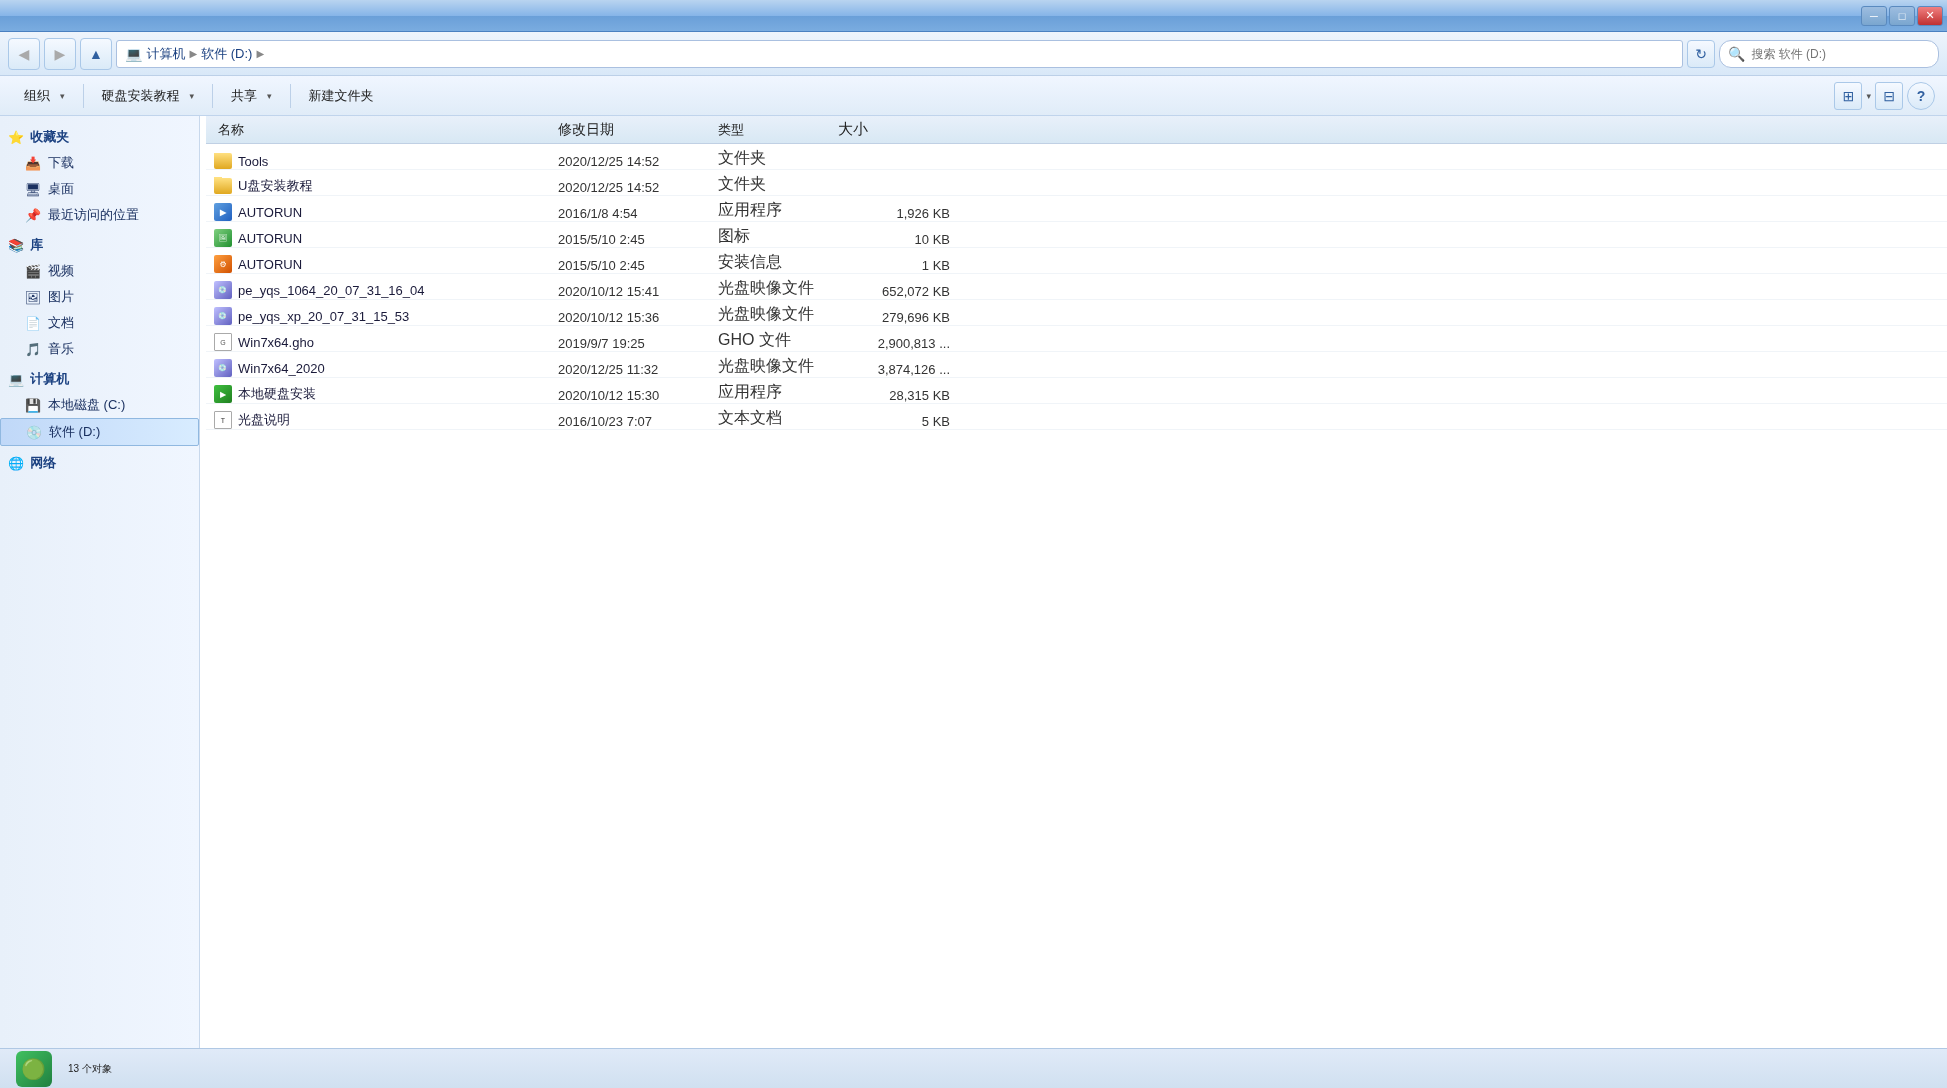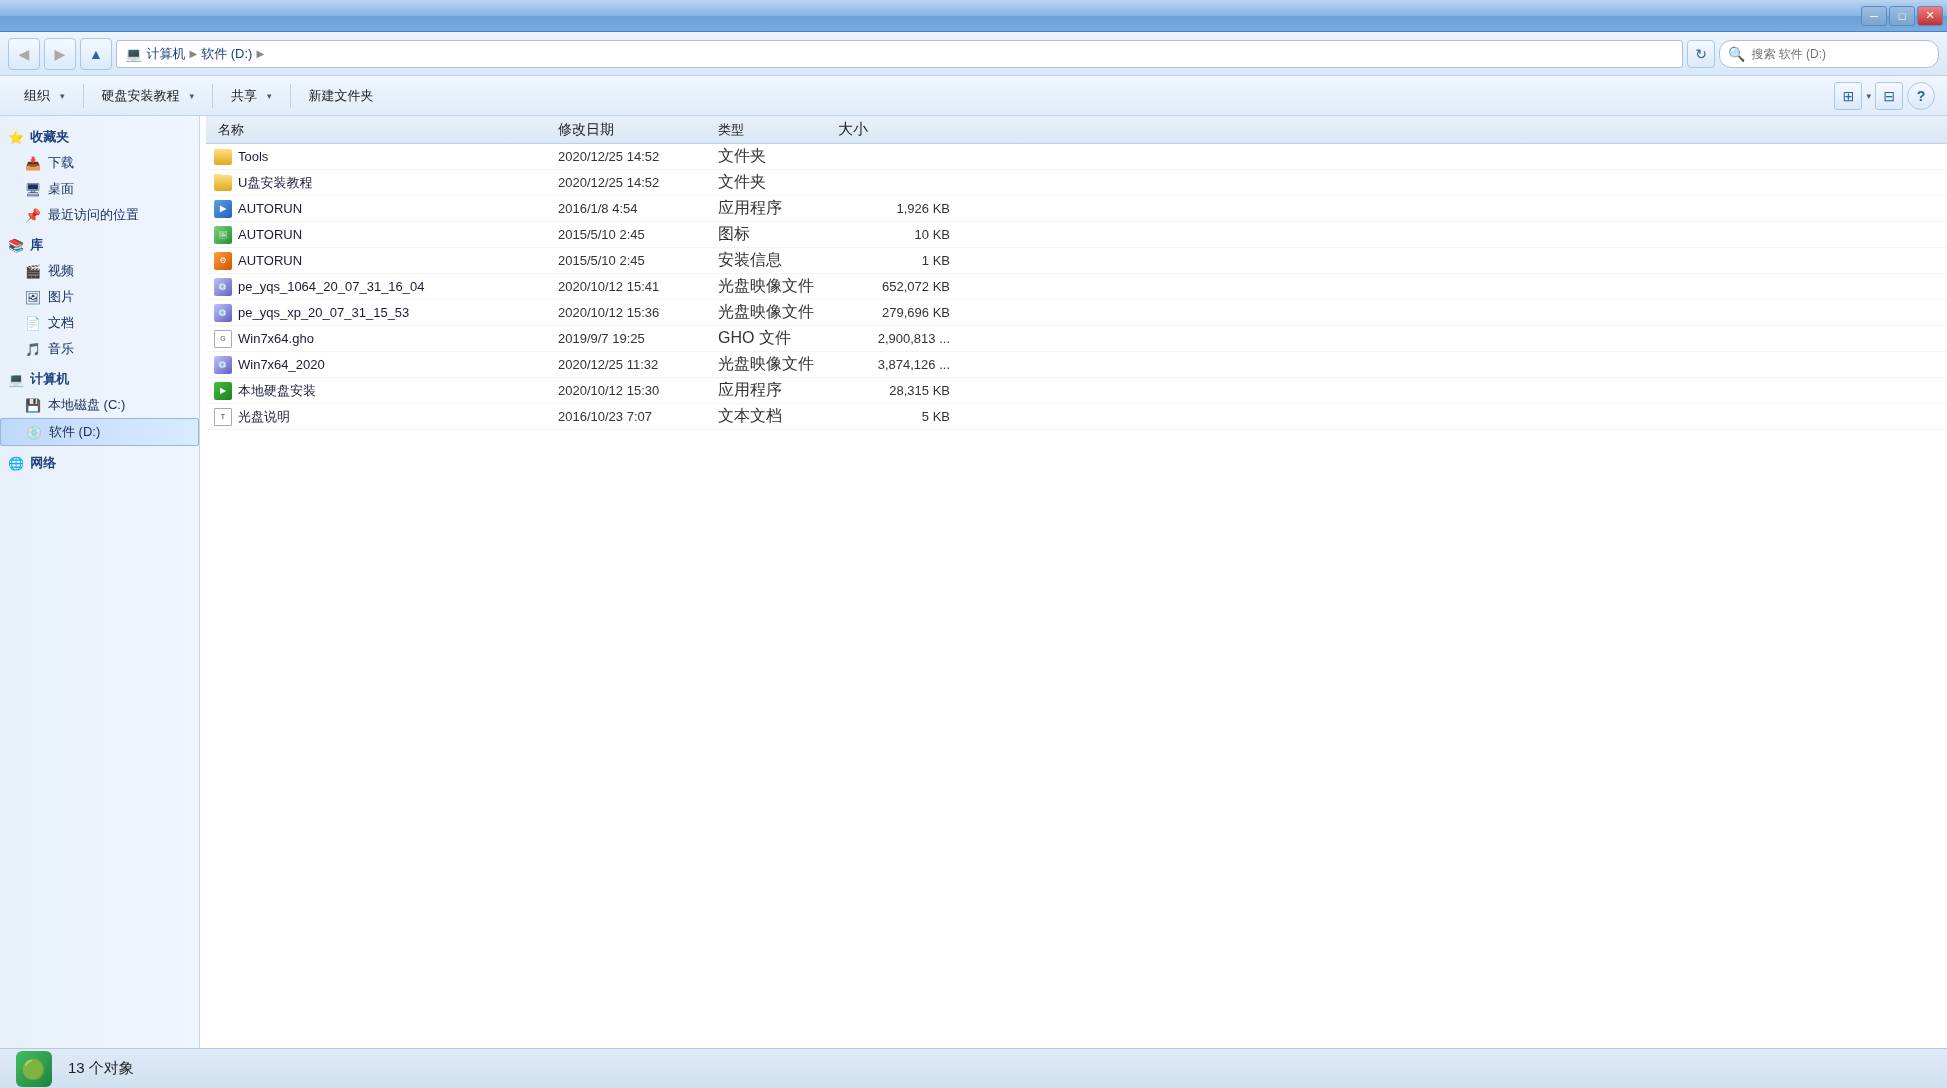--- a/index.html
+++ b/index.html
@@ -250,21 +250,21 @@
     .col-type { width: 120px; font-weight: normal; color: #222; padding: 0 4px; font-size: 13px; }
     .col-size { width: 120px; font-weight: normal; color: #222; padding: 0 4px; font-size: 15px; text-align: left; }
 
     .file-list {
       flex: 1;
       overflow-y: auto;
       background: #fff;
     }
     .file-row {
       display: flex;
-      align-items: center;
+      align-items: flex-end;
       height: 26px;
       padding: 0 8px;
       border-bottom: 1px solid #f0f4f8;
       cursor: pointer;
     }
     .file-row.selected {
       background: linear-gradient(to right, #b8d0f0, #c8dcf8);
       border: 1px solid #80b0e0;
     }
     .file-cell-name {
@@ -373,21 +373,21 @@
       padding: 0 16px;
       gap: 16px;
     }
     .status-app-icon {
       width: 36px; height: 36px;
       background: linear-gradient(135deg, #40c060, #208040);
       border-radius: 6px;
       display: flex; align-items: center; justify-content: center;
       font-size: 20px;
     }
-    .status-text { font-size: 15px; color: #222; }
+    .status-text { font-size: 10px; color: #222; }
 
     
     .dropdown-arrow { font-size: 9px; color: #555; }
 
     
     ::-webkit-scrollbar { width: 14px; }
     ::-webkit-scrollbar-track { background: #f0f4f8; }
     ::-webkit-scrollbar-thumb { background: linear-gradient(to right, #b0c8e4, #90acd0); border: 1px solid #809cc0; border-radius: 4px; }
   </style>
 </head>

